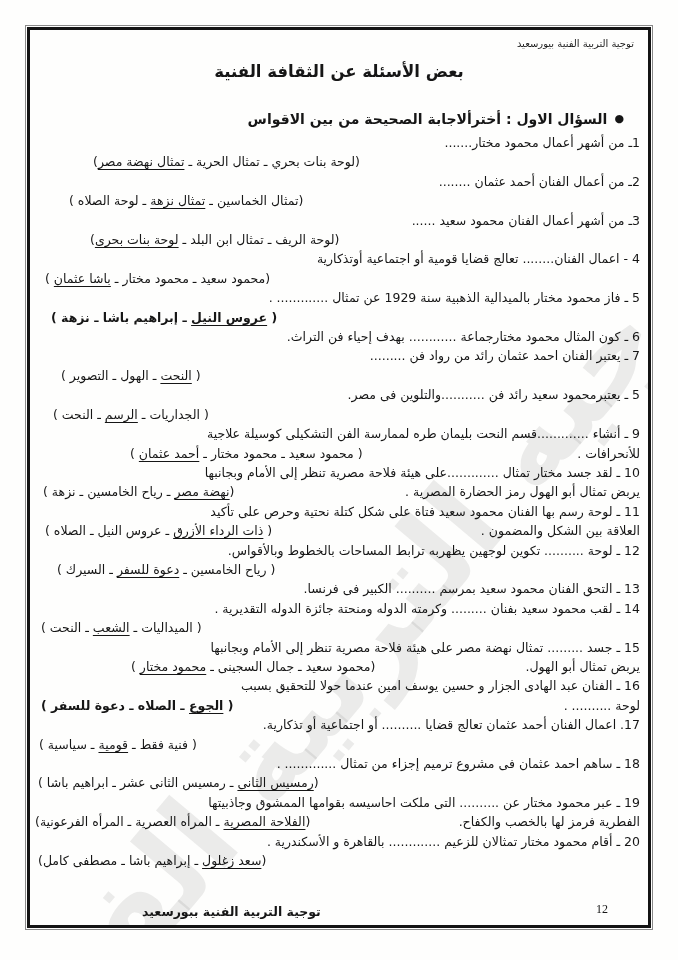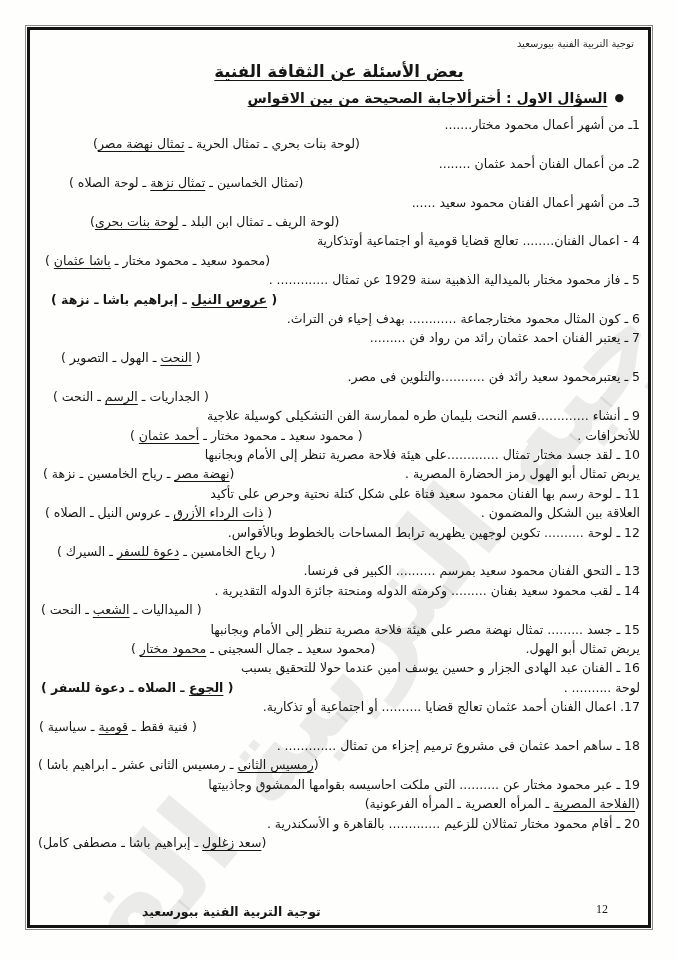--- a/index.html
+++ b/index.html
@@ -15,23 +15,23 @@
   .watermark{
     position:absolute;top:150px;right:-10px;transform-origin:top right;
     transform:rotate(-50deg);font-size:118px;font-weight:bold;white-space:nowrap;
     color:rgba(110,110,110,0.13);pointer-events:none;letter-spacing:2px;z-index:0;
   }
   .content{position:relative;z-index:1;}
   .hdr-small{
     text-align:right;font-size:10px;line-height:13px;padding:7px 14px 0 0;color:#1d1d1d;
   }
   .title-row{text-align:center;margin-top:11px;font-size:16.5px;line-height:22px;font-weight:bold;}
-  .u{text-decoration:underline;text-underline-offset:3px;}
+  .u{text-underline-offset:3px;}
   .intro{
-    text-align:right;margin:4px 24px 0 0;font-size:14px;line-height:21px;font-weight:bold;
+    text-align:right;margin:28px 24px 0 0;font-size:14px;line-height:16px;font-weight:bold;
   }
   .bullet{font-size:11px;margin-left:7px;vertical-align:2px;}
   #questions{margin-top:6px;font-size:12.5px;line-height:19.4px;padding:0 8px 0 5px;}
   .line{white-space:nowrap;}
   .line.split{display:flex;justify-content:space-between;}
   .opts-line{text-align:left;}
   .ans{text-decoration:underline;text-underline-offset:2.5px;}
   .footer{position:absolute;left:0;right:0;bottom:6px;height:18px;z-index:1;font-size:12.5px;}
   .footer-title{position:absolute;left:112px;bottom:0;font-weight:bold;}
   .page-num{
@@ -101,20 +101,21 @@
         <div class="line split">
           <span>لوحة .......... .</span>
           <span class="opts" style="margin-left: 6px; font-weight: bold;"><span>( </span><span class="ans">الجوع</span><span> ـ الصلاه ـ دعوة للسفر )</span></span>
         </div>
         <div class="line"><span>17. اعمال الفنان أحمد عثمان تعالج قضايا .......... أو اجتماعية أو تذكارية.</span></div>
         <div class="line opts-line" style="padding-left: 4px;"><span class="opts"><span>( فنية فقط ـ </span><span class="ans">قومية</span><span> ـ  سياسية )</span></span></div>
         <div class="line"><span>18 ـ ساهم احمد عثمان فى مشروع ترميم إجزاء من تمثال ............. .</span></div>
         <div class="line opts-line" style="padding-left: 3px;"><span class="opts"><span>(</span><span class="ans">رمسيس الثانى</span><span> ـ رمسيس الثانى عشر ـ ابراهيم باشا )</span></span></div>
         <div class="line"><span>19 ـ عبر محمود مختار عن .......... التى ملكت احاسيسه بقوامها الممشوق وجاذبيتها</span></div>
         <div class="line split">
+          <span>الفطرية فرمز لها بالخصب والكفاح.</span>
           <span class="opts" style="margin-left: 0px;"><span>(</span><span class="ans">الفلاحة المصرية</span><span> ـ المرأه العصرية ـ المرأه الفرعونية)</span></span>
         </div>
         <div class="line"><span>20 ـ أقام محمود مختار تمثالان للزعيم ............. بالقاهرة و الأسكندرية .</span></div>
         <div class="line opts-line" style="padding-left: 3px;"><span class="opts"><span>(</span><span class="ans">سعد زغلول</span><span> ـ إبراهيم باشا ـ مصطفى كامل)</span></span></div>
       </div>
   </div>
 
   <div class="footer">
     <span class="footer-title">توجية التربية الفنية ببورسعيد</span>
     <span class="page-num">12</span>

